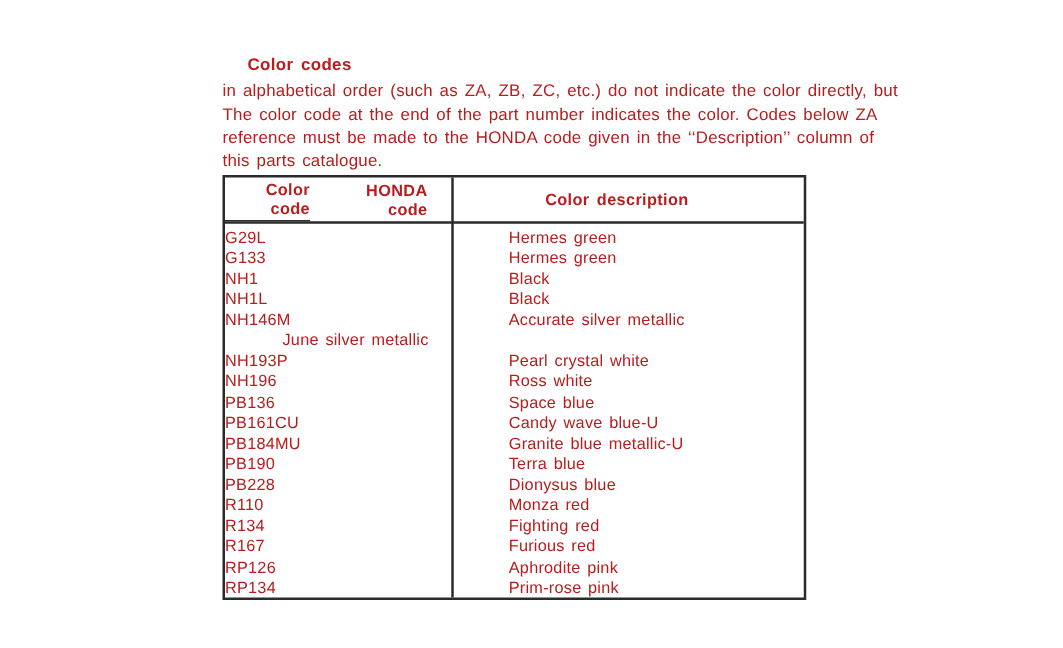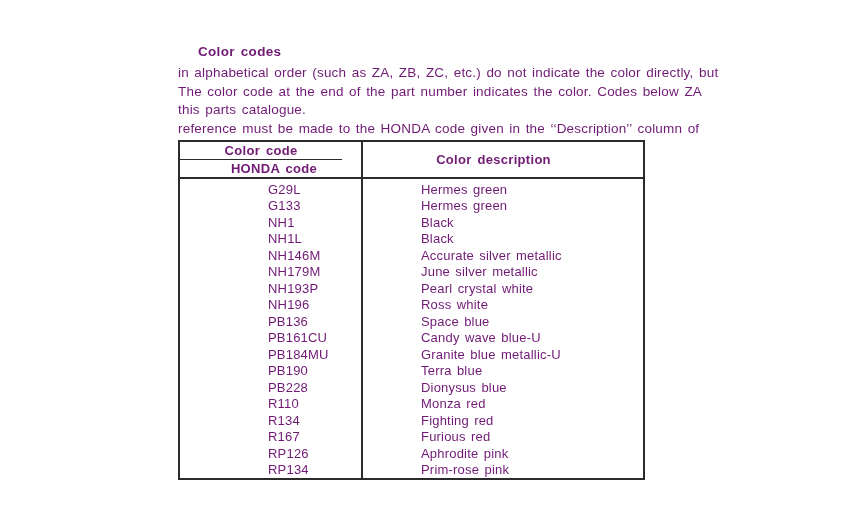--- a/index.html
+++ b/index.html
@@ -6,21 +6,21 @@
     margin: 0;
     padding: 0;
     background: #ffffff;
   }
   .page {
     position: relative;
     width: 850px;
     height: 518px;
     background: #ffffff;
     font-family: "Liberation Sans", sans-serif;
-    color: #701a75;
+    color: #b91c1c;
     overflow: hidden;
   }
   .heading {
     position: absolute;
     left: 198px;
     top: 44px;
     font-size: 13.5px;
     font-weight: bold;
     letter-spacing: 0.3px;
     word-spacing: 2px;
@@ -58,21 +58,20 @@
     height: 37px;
     border-bottom: 2px solid #2b2b2b;
     box-sizing: border-box;
     font-weight: bold;
     letter-spacing: 0.3px;
     word-spacing: 2px;
   }
   .thead-left {
     width: 162px;
     display: flex;
-    flex-direction: column;
     box-sizing: border-box;
     text-align: right;
   }
   .thead-left-top {
     flex: 1;
     border-bottom: 1.5px solid #2b2b2b;
     display: flex;
     align-items: center;
     justify-content: center;
   }
@@ -99,40 +98,38 @@
   .trow {
     display: flex;
     height: 16.5px;
     align-items: center;
     letter-spacing: 0.2px;
     word-spacing: 1.5px;
   }
   .tcell { white-space: nowrap; }
   .tcell.code {
     width: 181px;
-    padding-left: 60px;
-    box-sizing: border-box;
-    margin-left: 28px;
+    box-sizing: border-box;
   }
   .tcell.desc {
-    padding-left: 32px;
+    padding-left: 46px;
   }
 </style>
 </head>
 <body>
 
 <div class="page">
 
   <div class="heading">Color codes</div>
 
   <div class="paragraph">
       <div>in alphabetical order (such as ZA, ZB, ZC, etc.) do not indicate the color directly, but</div>
       <div>The color code at the end of the part number indicates the color. Codes below ZA</div>
+      <div>reference must be made to the HONDA code given in the ‘‘Description’’ column of</div>
       <div>this parts catalogue.</div>
-      <div>reference must be made to the HONDA code given in the ‘‘Description’’ column of</div>
     </div>
 
   <div class="ctable">
     <div class="col-divider"></div>
 
     <div class="thead">
       <div class="thead-left">
         <div class="thead-left-top">Color code</div>
         <div class="thead-left-bottom">HONDA code</div>
       </div>
@@ -154,21 +151,20 @@
         </div>
         <div class="trow">
           <div class="tcell code">NH1L</div>
           <div class="tcell desc">Black</div>
         </div>
         <div class="trow">
           <div class="tcell code">NH146M</div>
           <div class="tcell desc">Accurate silver metallic</div>
         </div>
         <div class="trow">
-          <div class="tcell code">NH179M</div>
           <div class="tcell desc">June silver metallic</div>
         </div>
         <div class="trow">
           <div class="tcell code">NH193P</div>
           <div class="tcell desc">Pearl crystal white</div>
         </div>
         <div class="trow">
           <div class="tcell code">NH196</div>
           <div class="tcell desc">Ross white</div>
         </div>

